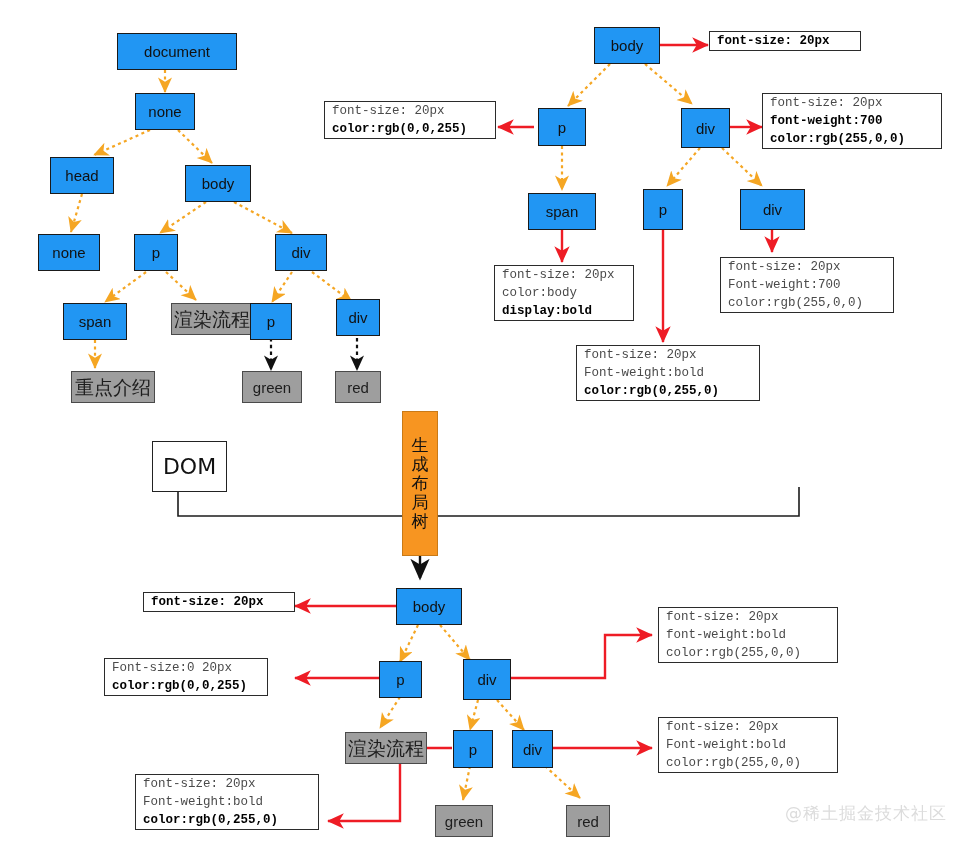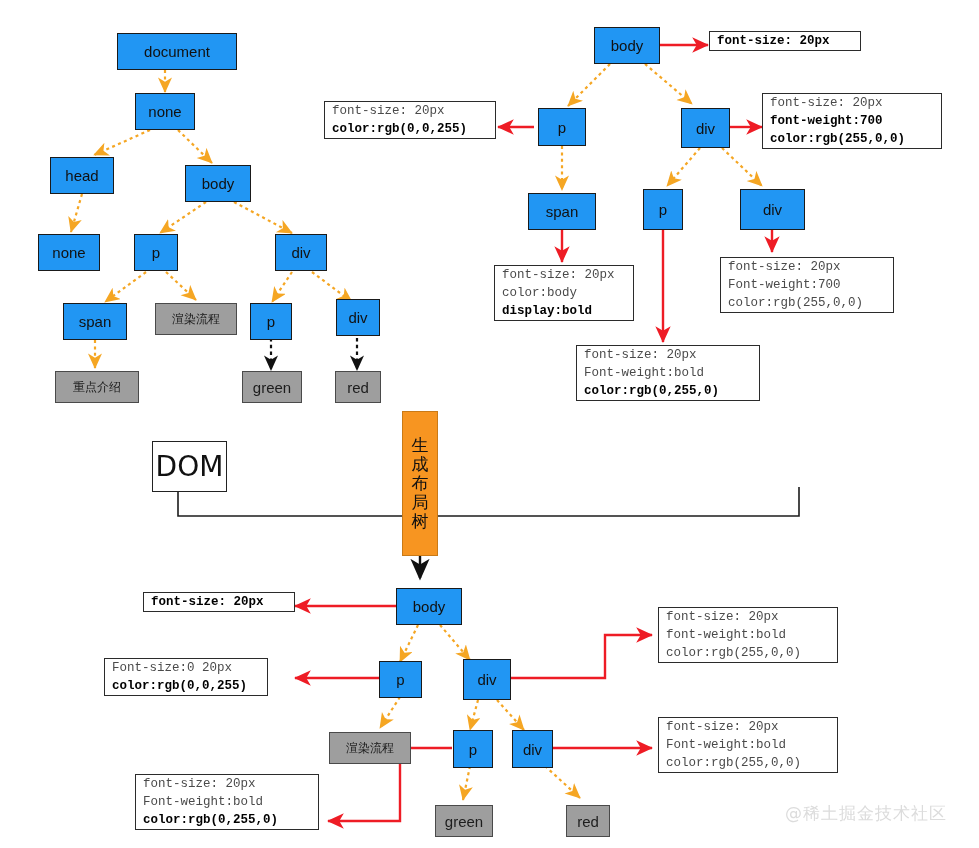--- a/index.html
+++ b/index.html
@@ -23,21 +23,21 @@
     font-size:15px;
     line-height:1;
     box-sizing:border-box;
     z-index:3;
   }
   .node.text{
     background:#9e9e9e;
     border:1.5px solid #4a4a4a;
     color:#1d1d1d;
   }
-  .node.cn{font-size:12px;}
+  .node.cn{font-size:19px;margin-left:16px;}
 
   
   .cssbox{
     position:absolute;
     background:#fff;
     border:1.5px solid #2b2b2b;
     box-sizing:border-box;
     font-family:"Liberation Mono",monospace;
     font-size:12.5px;
     line-height:1.45;
@@ -51,21 +51,21 @@
   .cssbox .dim{color:#a8a8a8;}
   .cssbox .n{color:#4a4a4a;font-weight:normal;}
 
   
   .plainbox{
     position:absolute;
     background:#fff;
     border:1.5px solid #222;
     display:flex;align-items:center;justify-content:center;
     font-family:"DejaVu Sans",sans-serif;
-    font-size:28px;
+    font-size:22px;
     color:#111;
     box-sizing:border-box;
     z-index:3;
   }
 
   
   .orangebox{
     position:absolute;
     background:#f79521;
     border:1px solid #c97a17;

